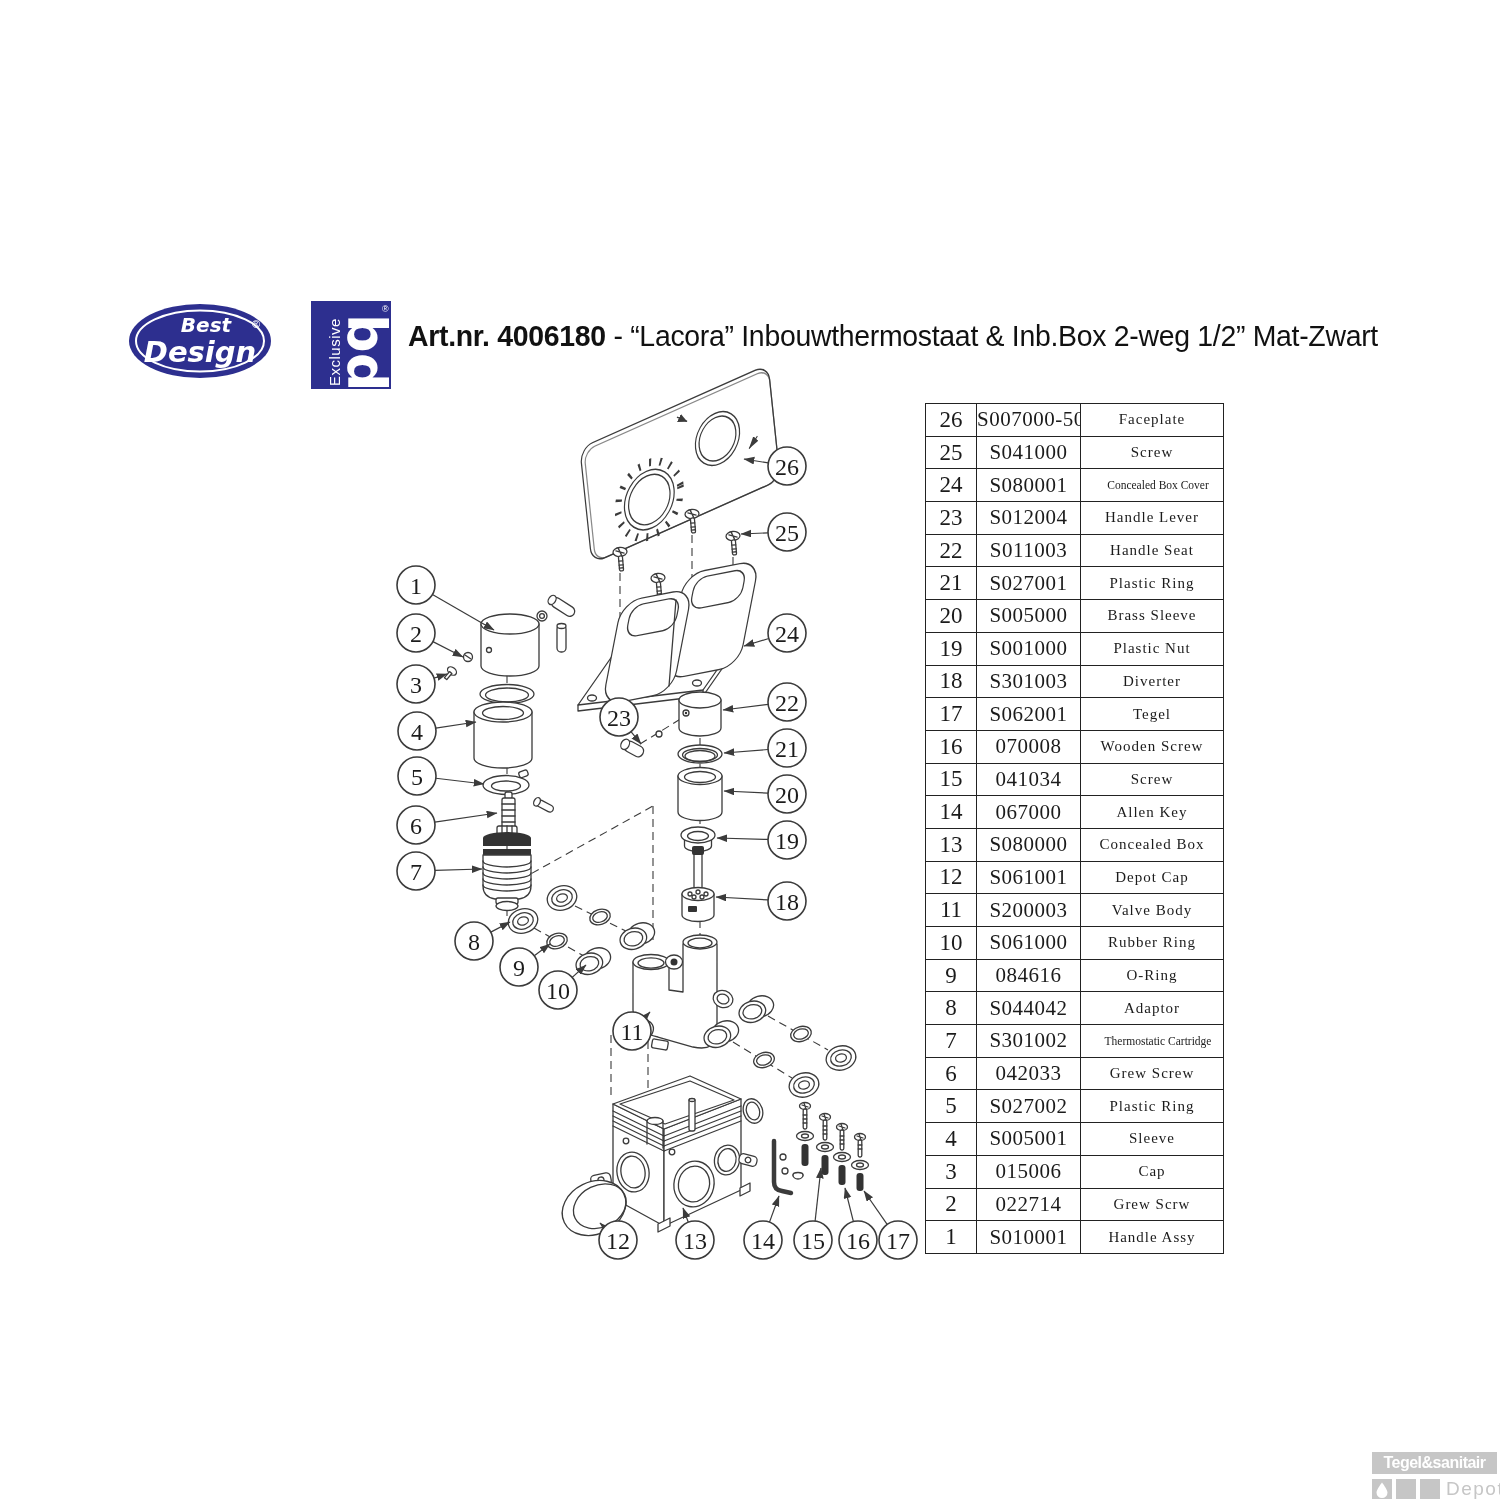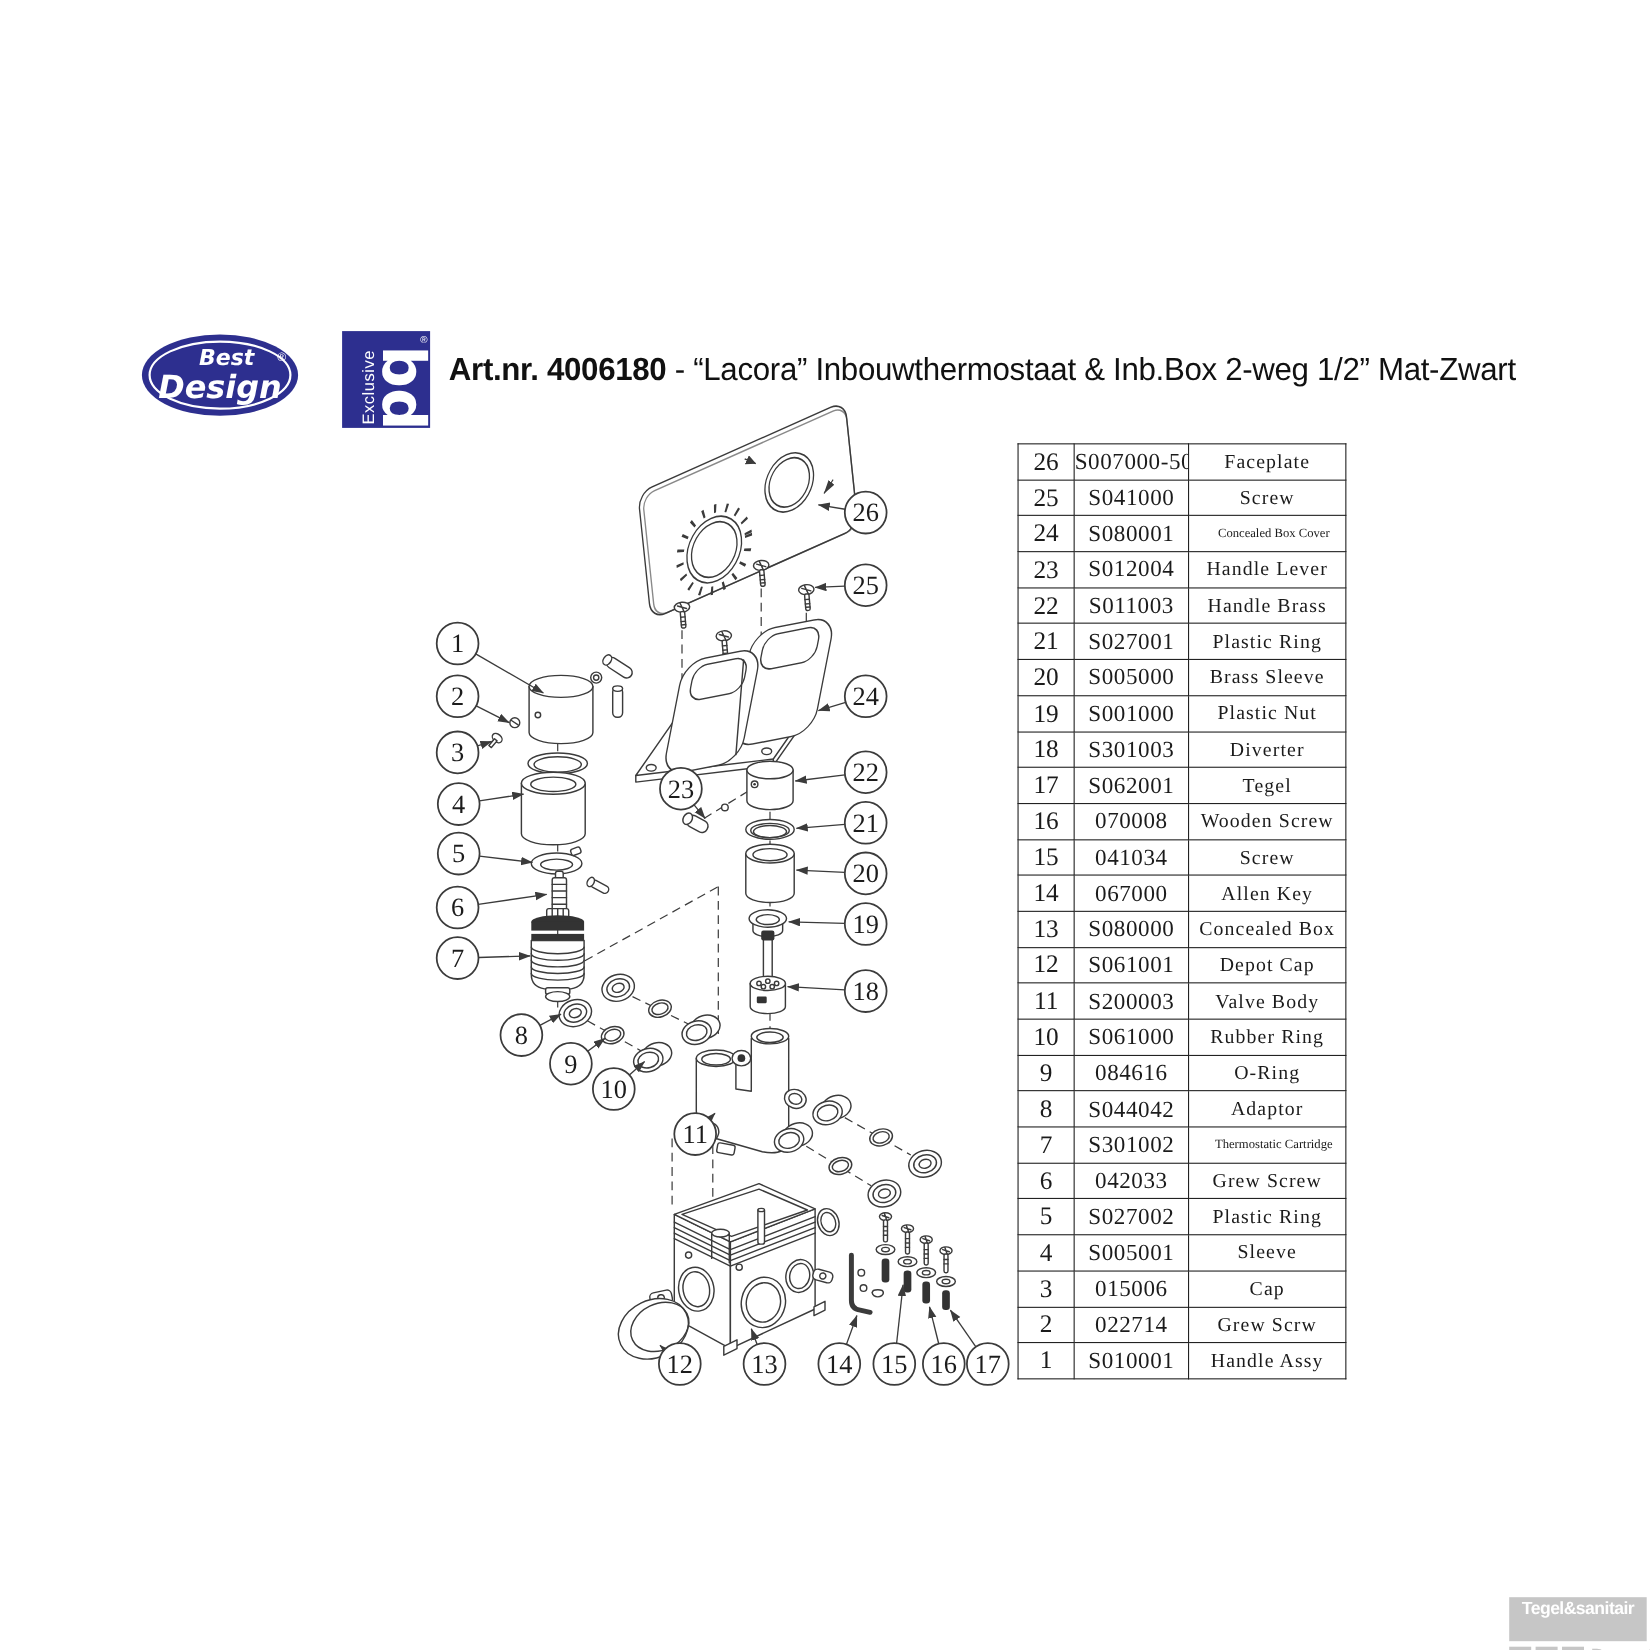--- a/index.html
+++ b/index.html
@@ -22,25 +22,25 @@
   .cot{font-family:"Liberation Serif",serif;font-size:24px;fill:#1c1c1c;
        text-anchor:middle;dominant-baseline:central;}
   .lead{stroke:#3b3b3b;stroke-width:1.2;fill:none;}
   
   .ptable{position:absolute;left:925px;top:403px;border-collapse:collapse;table-layout:fixed;
           width:295px;font-family:"Liberation Serif",serif;color:#1b1b1b;}
   .ptable tr{height:32.7px;}
   .ptable td{border:1.6px solid #222;text-align:center;padding:0;white-space:nowrap;overflow:hidden;}
   td.no{width:50px;font-size:23px;}
   td.code{width:103px;font-size:21px;letter-spacing:.5px;}
-  td.name{width:142px;font-size:18px;letter-spacing:1px;}
+  td.name{width:142px;font-size:15px;letter-spacing:1px;}
   td.name.small{font-size:11.5px;letter-spacing:0;padding-left:12px;}
   
   .wm{position:absolute;left:1372px;top:1452px;}
-  .wm-bar{width:125px;height:40px;background:#c6c6c6;color:#fff;font-weight:700;font-size:16px;
+  .wm-bar{width:125px;height:22px;background:#c6c6c6;color:#fff;font-weight:700;font-size:16px;
           line-height:22px;text-align:center;letter-spacing:-0.5px;}
   .wm-row{display:flex;margin-top:4px;align-items:center;}
   .wm-sq{width:20px;height:20px;background:#c6c6c6;margin-right:4px;position:relative;}
   .wm-depot{font-size:19px;color:#c6c6c6;letter-spacing:1.5px;margin-left:2px;}
 </style>
 </head>
 <body>
 
 <div id="canvas">
 
@@ -544,21 +544,21 @@
           <td class="name small">Concealed Box Cover</td>
         </tr>
         <tr>
           <td class="no">23</td>
           <td class="code">S012004</td>
           <td class="name">Handle Lever</td>
         </tr>
         <tr>
           <td class="no">22</td>
           <td class="code">S011003</td>
-          <td class="name">Handle Brass</td>
+          <td class="name">Handle Seat</td>
         </tr>
         <tr>
           <td class="no">21</td>
           <td class="code">S027001</td>
           <td class="name">Plastic Ring</td>
         </tr>
         <tr>
           <td class="no">20</td>
           <td class="code">S005000</td>
           <td class="name">Brass Sleeve</td>

